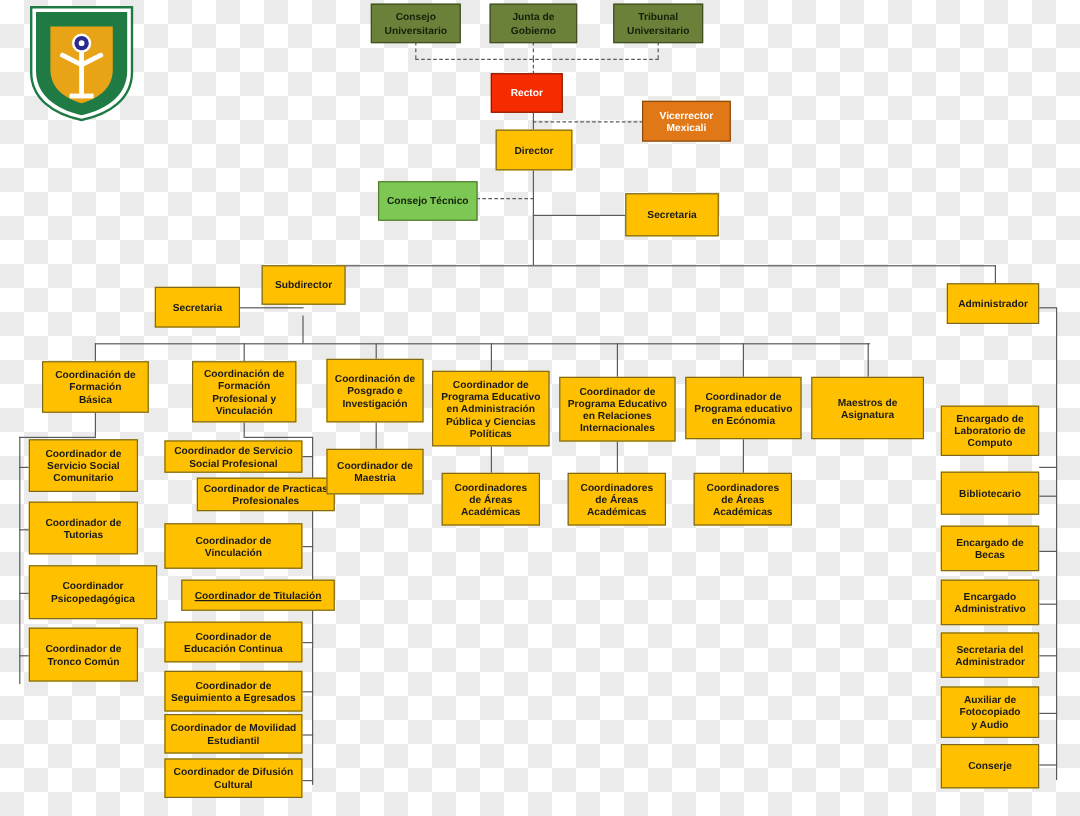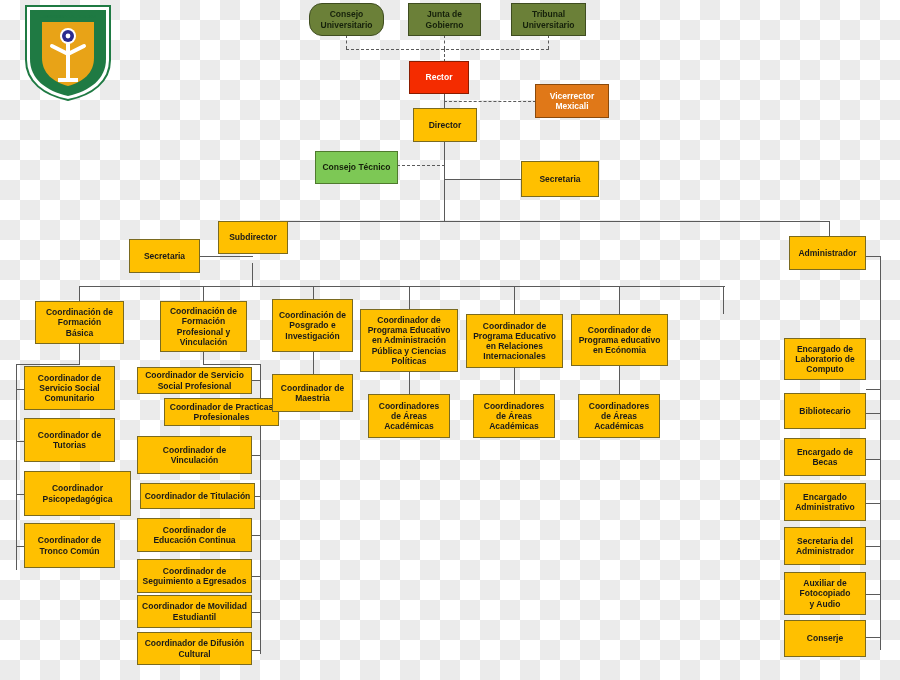--- a/index.html
+++ b/index.html
@@ -130,21 +130,21 @@
   <div class="ln h" style="left:866px;top:256px;width:14px;"></div>
   <div class="ln v" style="left:880px;top:256px;height:394px;"></div>
   <div class="ln h" style="left:866px;top:389px;width:15px;"></div>
   <div class="ln h" style="left:866px;top:413px;width:15px;"></div>
   <div class="ln h" style="left:866px;top:459px;width:15px;"></div>
   <div class="ln h" style="left:866px;top:503px;width:15px;"></div>
   <div class="ln h" style="left:866px;top:546px;width:15px;"></div>
   <div class="ln h" style="left:866px;top:594px;width:15px;"></div>
   <div class="ln h" style="left:866px;top:637px;width:15px;"></div>
 
-  <div class="node green-dark" style="left:309px;top:3px;width:75px;height:33px;border-radius:13px;">Consejo
+  <div class="node green-dark" style="left:309px;top:3px;width:75px;height:33px;">Consejo
 Universitario</div>
   <div class="node green-dark" style="left:408px;top:3px;width:73px;height:33px;">Junta de
 Gobierno</div>
   <div class="node green-dark" style="left:511px;top:3px;width:75px;height:33px;">Tribunal
 Universitario</div>
 
   <div class="node red" style="left:409px;top:61px;width:60px;height:33px;">Rector</div>
 
   <div class="node orange" style="left:535px;top:84px;width:74px;height:34px;">Vicerrector
 Mexicali</div>
@@ -176,38 +176,40 @@
 en Administración
 Pública y Ciencias
 Políticas</div>
   <div class="node" style="left:466px;top:314px;width:97px;height:54px;">Coordinador de
 Programa Educativo
 en Relaciones
 Internacionales</div>
   <div class="node" style="left:571px;top:314px;width:97px;height:52px;">Coordinador de
 Programa educativo
 en Ecónomia</div>
+  <div class="node" style="left:676px;top:314px;width:94px;height:52px;">Maestros de
+Asignatura</div>
 
   <div class="node" style="left:24px;top:366px;width:91px;height:44px;">Coordinador de
 Servicio Social
 Comunitario</div>
   <div class="node" style="left:24px;top:418px;width:91px;height:44px;">Coordinador de
 Tutorias</div>
   <div class="node" style="left:24px;top:471px;width:107px;height:45px;">Coordinador
 Psicopedagógica</div>
   <div class="node" style="left:24px;top:523px;width:91px;height:45px;">Coordinador de
 Tronco Común</div>
 
   <div class="node" style="left:137px;top:367px;width:115px;height:27px;">Coordinador de Servicio
 Social Profesional</div>
   <div class="node" style="left:137px;top:398px;width:115px;height:28px;margin-left:27px;">Coordinador de Practicas
 Profesionales</div>
   <div class="node" style="left:137px;top:436px;width:115px;height:38px;">Coordinador de
 Vinculación</div>
-  <div class="node" style="left:140px;top:483px;width:115px;height:26px;">Coordinador de Titulación</div>
+  <div class="node" style="left:151px;top:483px;width:128px;height:26px;text-decoration:underline;">Coordinador de Titulación</div>
   <div class="node" style="left:137px;top:518px;width:115px;height:34px;">Coordinador de
 Educación Continua</div>
   <div class="node" style="left:137px;top:559px;width:115px;height:34px;">Coordinador de
 Seguimiento a Egresados</div>
   <div class="node" style="left:137px;top:632px;width:115px;height:33px;">Coordinador de Difusión
 Cultural</div>
   <div class="node" style="left:137px;top:595px;width:115px;height:33px;">Coordinador de Movilidad
 Estudiantil</div>
 
   <div class="node" style="left:272px;top:374px;width:81px;height:38px;">Coordinador de

